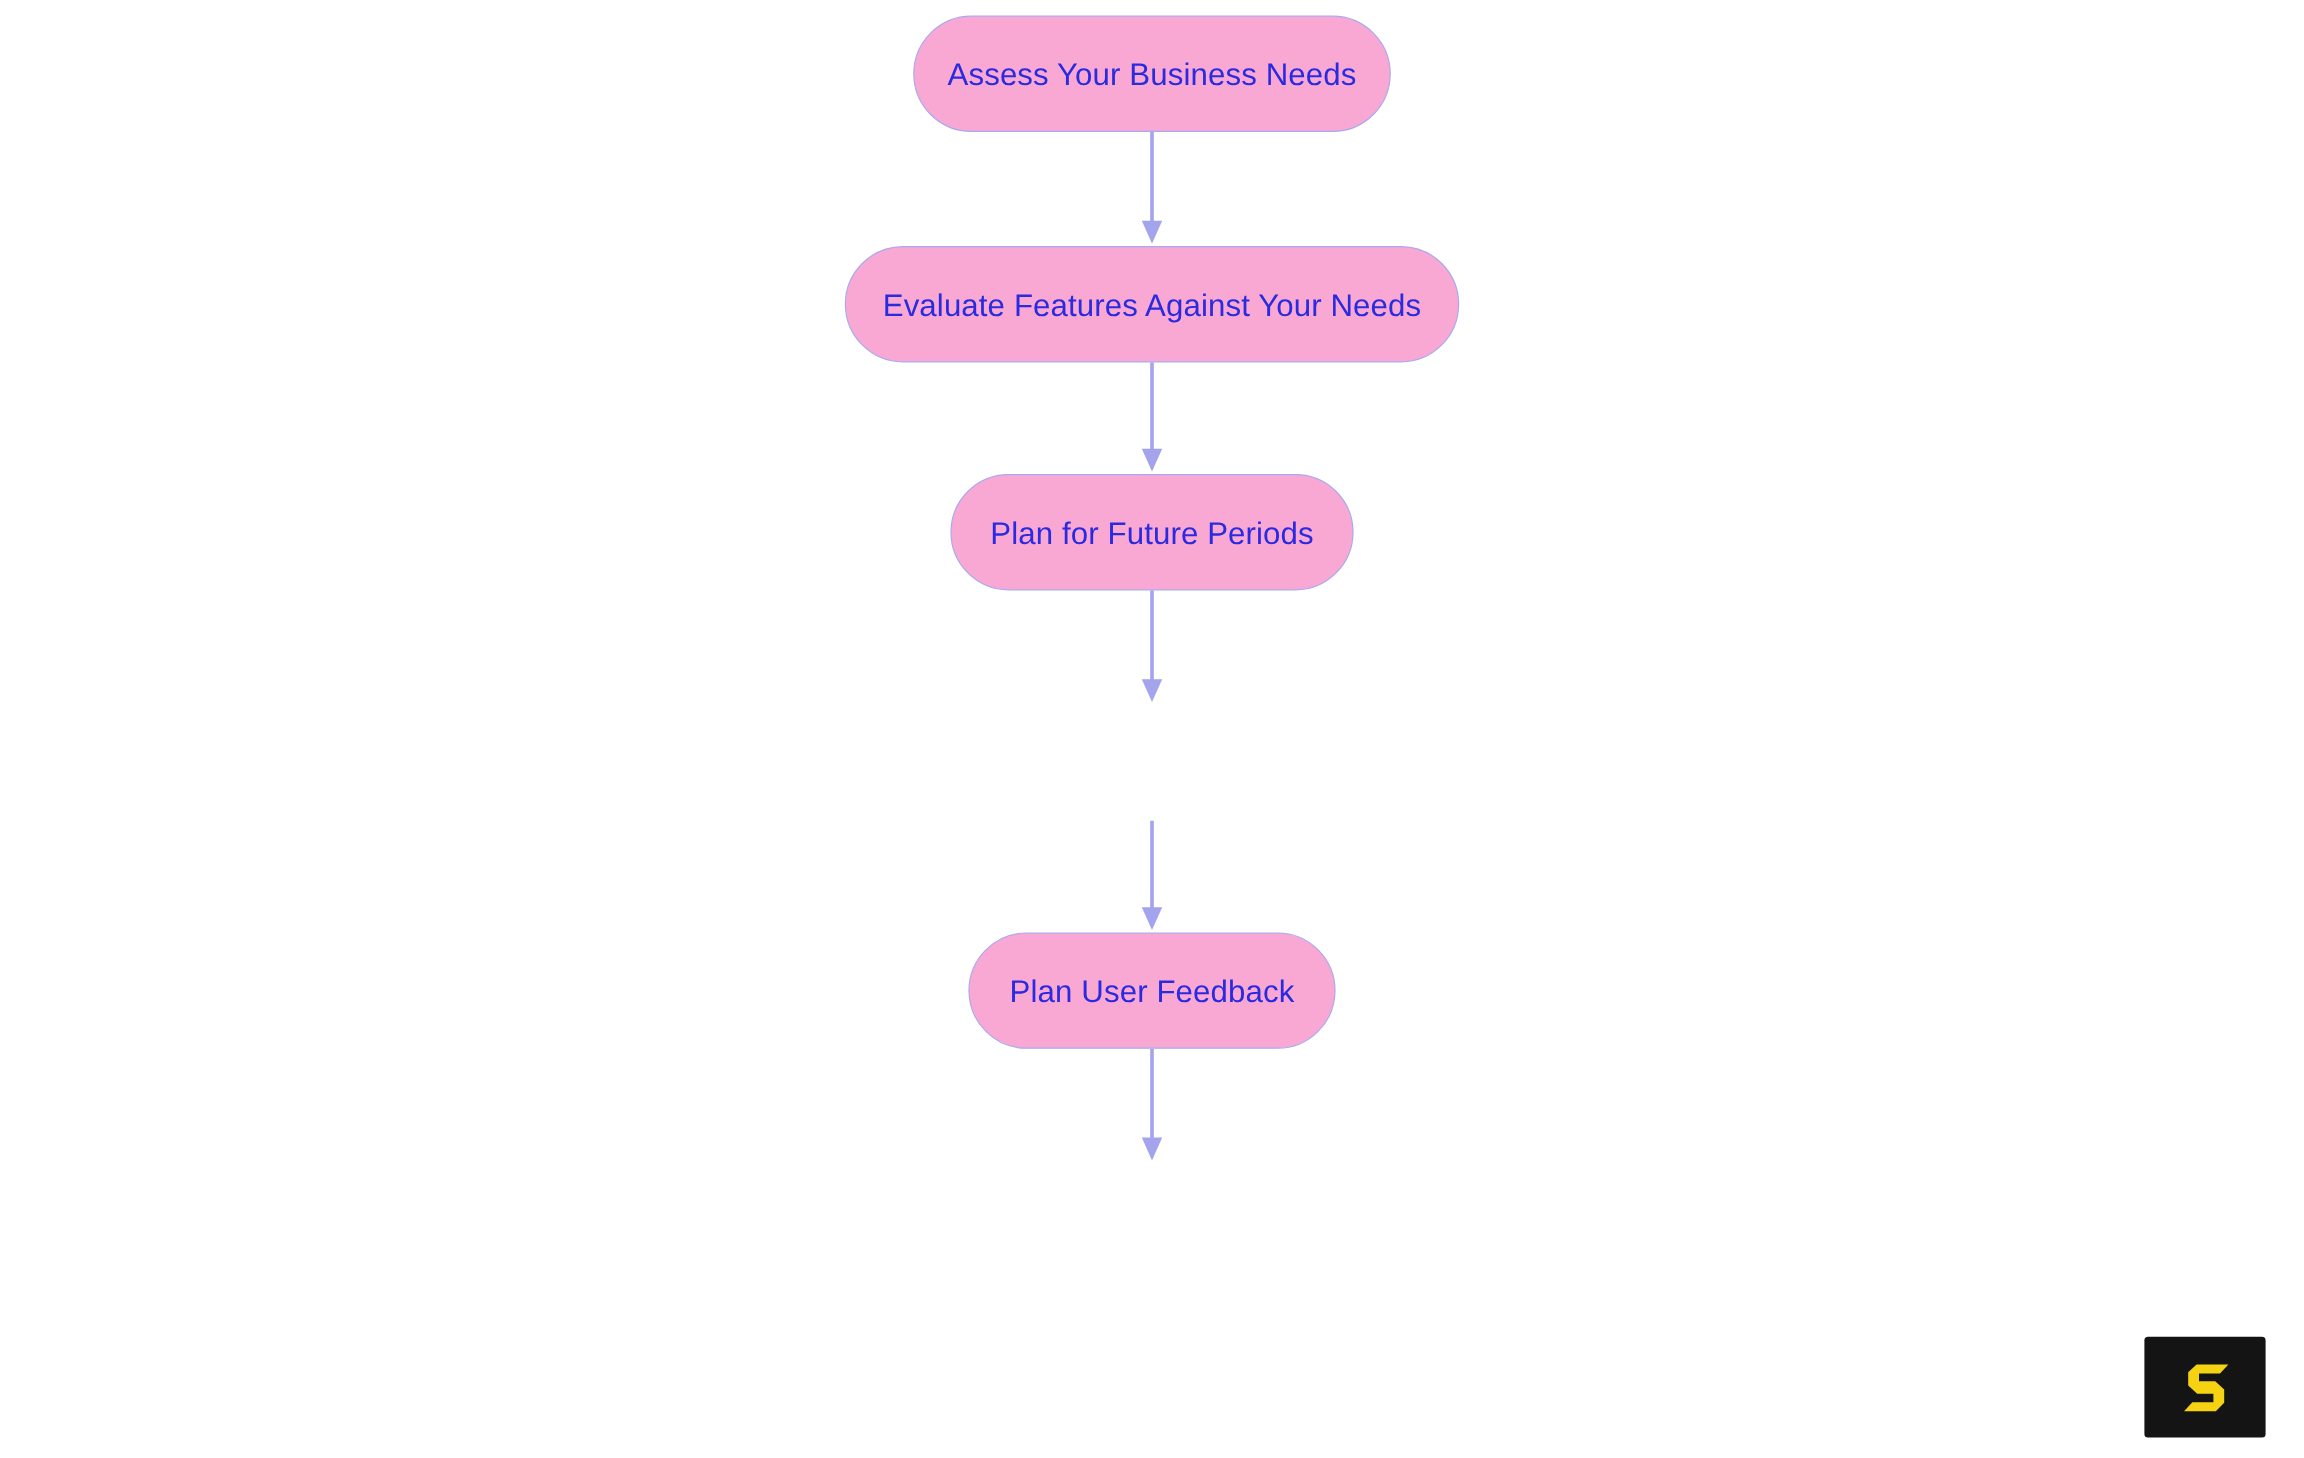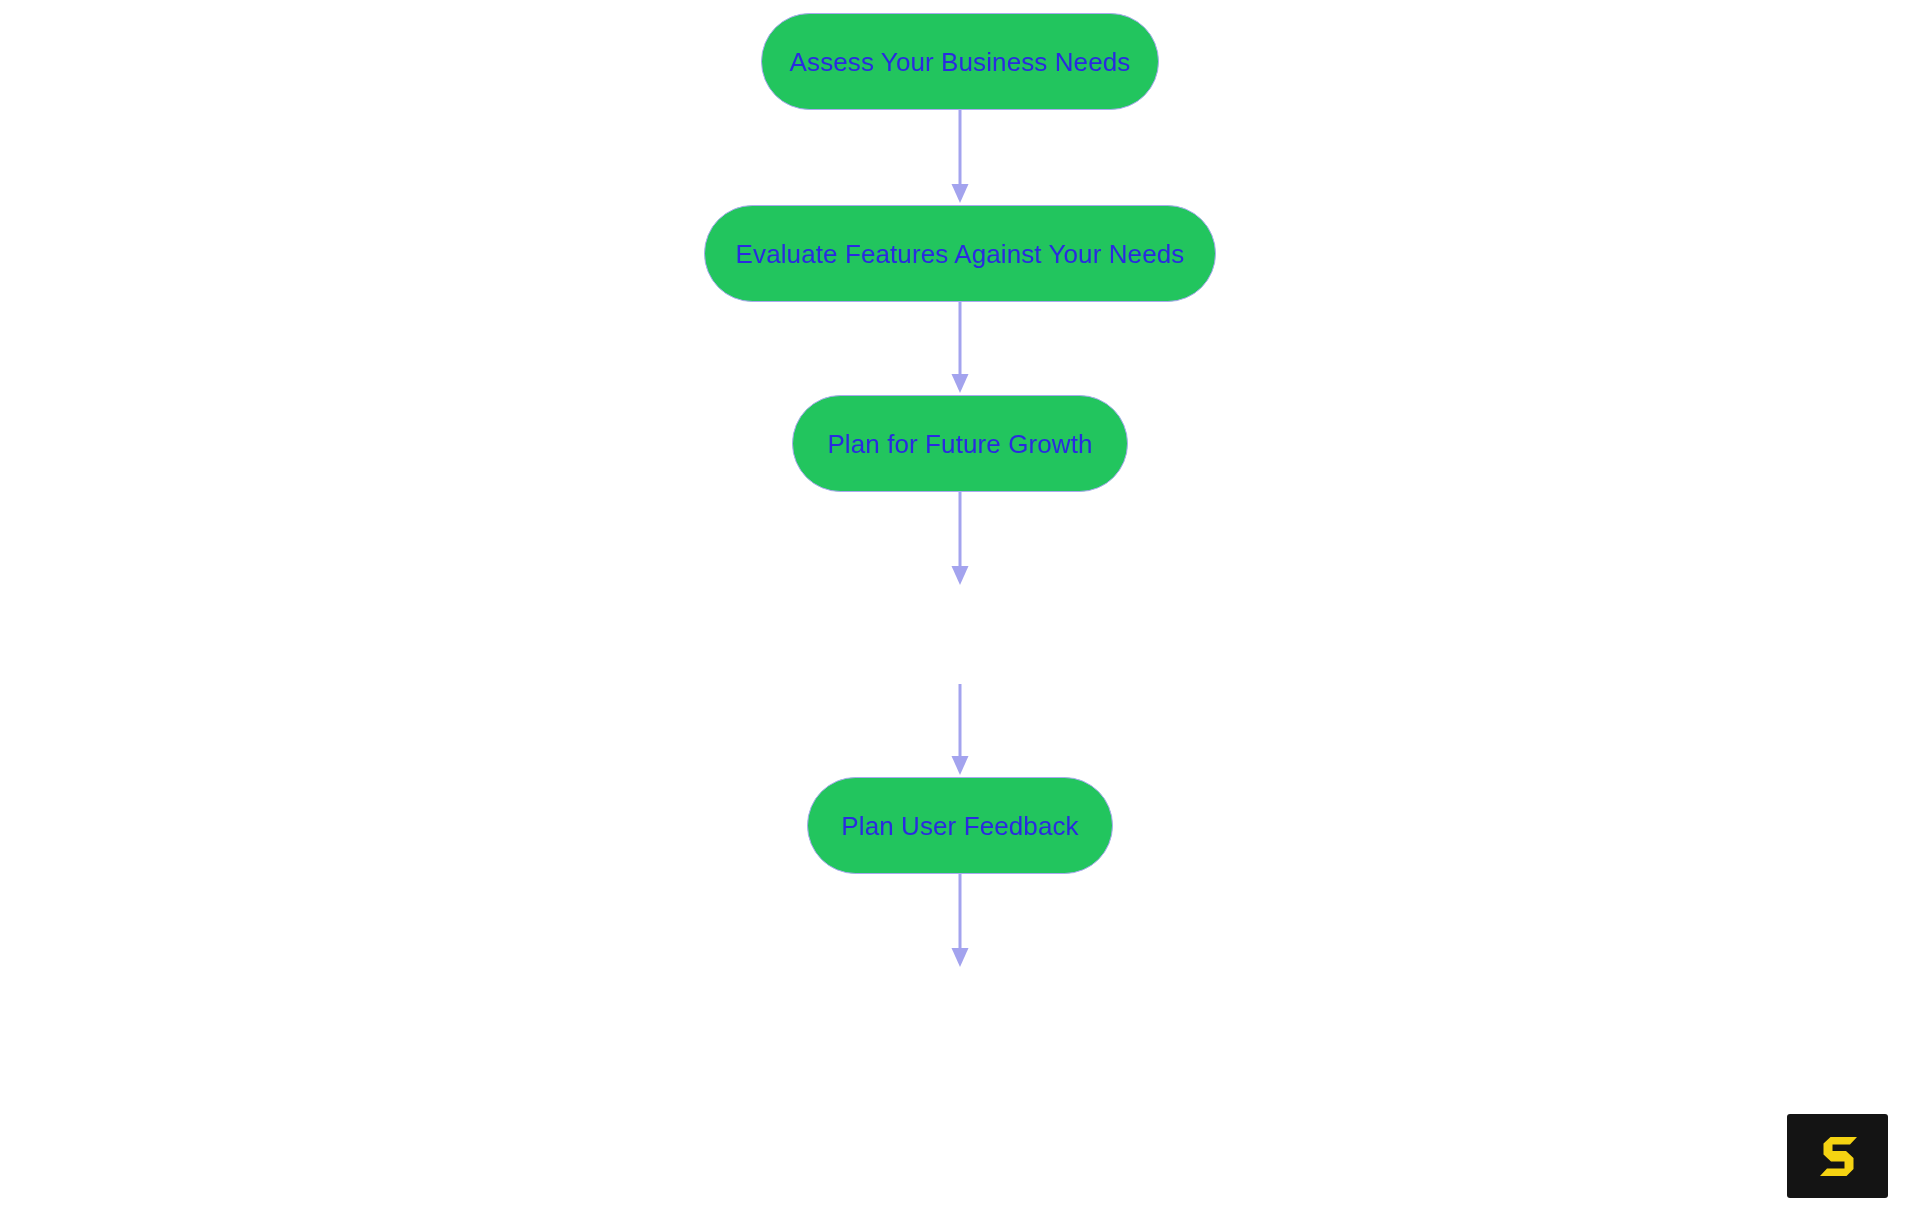--- a/index.html
+++ b/index.html
@@ -24,21 +24,21 @@
     height: 1215px;
   }
 
   
   .node {
     position: absolute;
     box-sizing: border-box;
     display: flex;
     align-items: center;
     justify-content: center;
-    background: #22c55e;
+    background: #f9a8d4;
     border: 1.5px solid #a9a9ef;
     border-radius: 999px;
     height: 97px;
     transform: translateX(-50%);
     left: 960px;
   }
   .node-label {
     color: #2a2ae0;
     font-size: 26px;
     font-weight: 400;
@@ -106,21 +106,21 @@
   </div>
 
   <div class="connector conn-2">
     <svg width="24" height="93" viewBox="0 0 24 93" aria-hidden="true">
       <line x1="12" y1="0" x2="12" y2="76" stroke="#a3a3ee" stroke-width="3"></line>
       <polygon points="12,91 3.5,72 20.5,72" fill="#a3a3ee"></polygon>
     </svg>
   </div>
 
   <div class="node node-3">
-    <span class="node-label">Plan for Future Growth</span>
+    <span class="node-label">Plan for Future Periods</span>
   </div>
 
   <div class="connector conn-3">
     <svg width="24" height="95" viewBox="0 0 24 95" aria-hidden="true">
       <line x1="12" y1="0" x2="12" y2="78" stroke="#a3a3ee" stroke-width="3"></line>
       <polygon points="12,93 3.5,74 20.5,74" fill="#a3a3ee"></polygon>
     </svg>
   </div>
 
 

